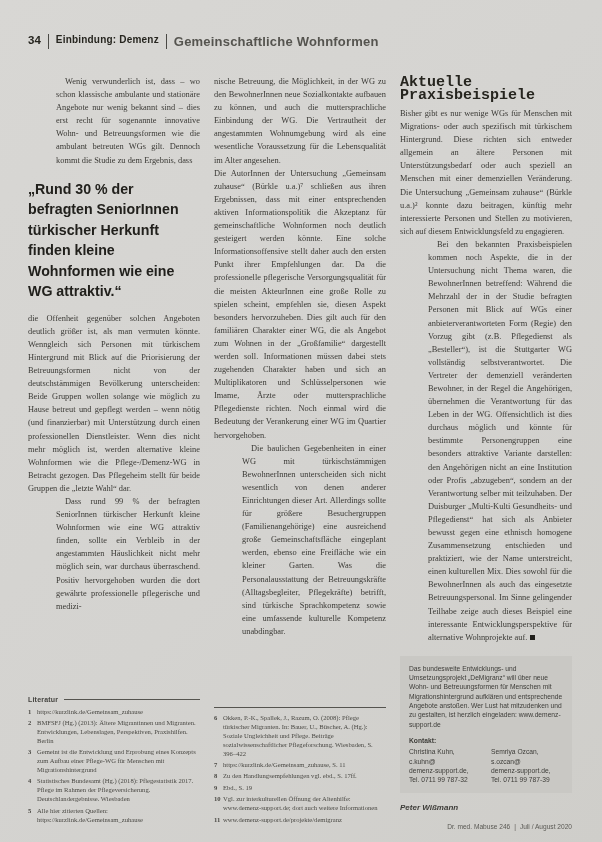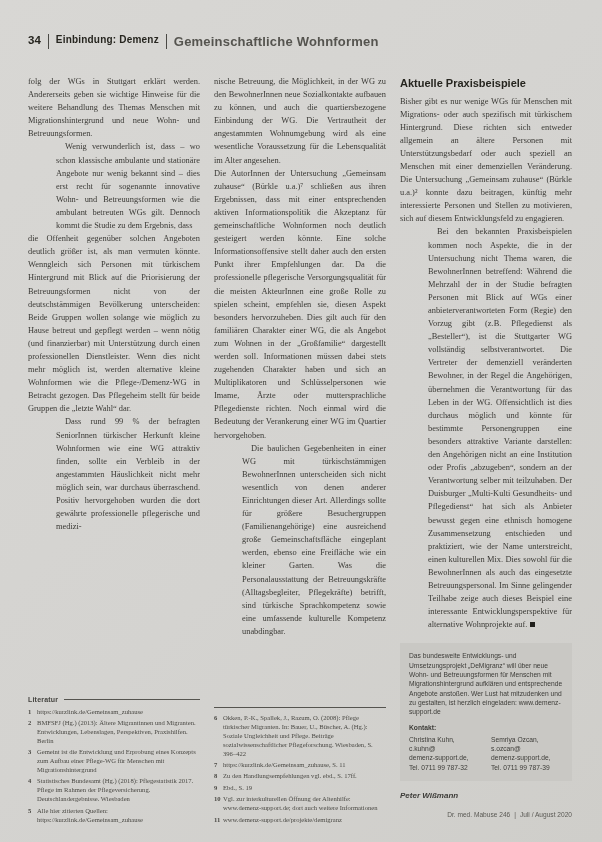--- a/index.html
+++ b/index.html
@@ -45,23 +45,23 @@
   .indent{text-indent:9px;margin-left:28px;}
   .pullquote{
     font-family:"Liberation Sans",sans-serif;
     font-weight:bold;
     font-size:14.2px;line-height:20.5px;
     color:#21201c;
     margin:12px 0 10px 0;
     text-align:left;
   }
   .subhead{
-    font-family:Liberation Sans, sans-serif;
+    font-family:Liberation Mono, monospace;
     font-weight:bold;
-    font-size:11px;line-height:12.5px;
+    font-size:15px;line-height:12.5px;
     color:#26251f;
     margin:13px 0 5px 0;
   }
   .subhead.first{margin-top:2px;}
 
   
   .fn-block{margin-top:auto;padding-top:6px;}
   .lit-row{display:flex;align-items:center;margin-bottom:5px;}
   .lit-label{
     font-family:"Liberation Sans",sans-serif;
@@ -127,22 +127,22 @@
     <span class="pgno">34</span>
     <span class="vbar"></span>
     <span class="sect">Einbindung: Demenz</span>
     <span class="vbar"></span>
     <span class="subsect">Gemeinschaftliche Wohnformen</span>
   </div>
 
   <div class="cols">
 
     <div class="col">
-      <p class="body-txt">folg der WGs in Stuttgart erklärt werden. Andererseits geben sie wichtige Hinweise für die weitere Behandlung des Themas Menschen mit Migrationshintergrund und neue Wohn- und Betreuungsformen.</p>
       <p class="body-txt indent">Wenig verwunderlich ist, dass – wo schon klassische ambulante und stationäre Angebote nur wenig bekannt sind – dies erst recht für sogenannte innovative Wohn- und Betreuungsformen wie die ambulant betreuten WGs gilt. Dennoch kommt die Studie zu dem Ergebnis, dass</p>
+      <div class="pullquote">„Rund 30 % der befragten SeniorInnen türkischer Herkunft finden kleine Wohnformen wie eine WG attraktiv.“</div>
       <p class="body-txt">die Offenheit gegenüber solchen Angeboten deutlich größer ist, als man vermuten könnte. Wenngleich sich Personen mit türkischem Hintergrund mit Blick auf die Priorisierung der Betreuungsformen nicht von der deutschstämmigen Bevölkerung unterscheiden: Beide Gruppen wollen solange wie möglich zu Hause betreut und gepflegt werden – wenn nötig (und finanzierbar) mit Unterstützung durch einen professionellen Dienstleister. Wenn dies nicht mehr möglich ist, werden alternative kleine Wohnformen wie die Pflege-/Demenz-WG in Betracht gezogen. Das Pflegeheim stellt für beide Gruppen die „letzte Wahl“ dar.</p>
       <p class="body-txt indent">Dass rund 99 % der befragten SeniorInnen türkischer Herkunft kleine Wohnformen wie eine WG attraktiv finden, sollte ein Verbleib in der angestammten Häuslichkeit nicht mehr möglich sein, war durchaus überraschend. Positiv hervorgehoben wurden die dort gewährte professionelle pflegerische und medizi-</p>
 
       <div class="fn-block">
         <div class="lit-row">
           <span class="lit-label">Literatur</span>
           <span class="lit-rule"></span>
         </div>
         <div class="fnote">
           <span class="fn-num">1</span>
@@ -161,21 +161,21 @@
           <span class="fn-text">Statistisches Bundesamt (Hg.) (2018): Pflegestatistik 2017. Pflege im Rahmen der Pflegeversicherung. Deutschlandergebnisse. Wiesbaden</span>
         </div>
         <div class="fnote">
           <span class="fn-num">5</span>
           <span class="fn-text">Alle hier zitierten Quellen: https://kurzlink.de/Gemeinsam_zuhause</span>
         </div>
       </div>
     </div>
 
     <div class="col">
-      <p class="body-txt">nische Betreuung, die Möglichkeit, in der WG zu den BewohnerInnen neue Sozialkontakte aufbauen zu können, und auch die quartiersbezogene Einbindung der WG. Die Vertrautheit der angestammten Wohnumgebung wird als eine wesentliche Voraussetzung für die Lebensqualität im Alter angesehen.</p>
+      <p class="body-txt">nische Betreuung, die Möglichkeit, in der WG zu den BewohnerInnen neue Sozialkontakte aufbauen zu können, und auch die muttersprachliche Einbindung der WG. Die Vertrautheit der angestammten Wohnumgebung wird als eine wesentliche Voraussetzung für die Lebensqualität im Alter angesehen.</p>
       <p class="body-txt">Die AutorInnen der Untersuchung „Gemeinsam zuhause“ (Bürkle u.a.)⁷ schließen aus ihren Ergebnissen, dass mit einer entsprechenden aktiven Informationspolitik die Akzeptanz für gemeinschaftliche Wohnformen noch deutlich gesteigert werden könnte. Eine solche Informationsoffensive stellt daher auch den ersten Punkt ihrer Empfehlungen dar. Da die professionelle pflegerische Versorgungsqualität für die meisten AkteurInnen eine große Rolle zu spielen scheint, empfehlen sie, diesen Aspekt besonders hervorzuheben. Dies gilt auch für den familiären Charakter einer WG, die als Angebot zum Wohnen in der „Großfamilie“ dargestellt werden soll. Informationen müssen dabei stets zugehenden Charakter haben und sich an Multiplikatoren und Schlüsselpersonen wie Imame, Ärzte oder muttersprachliche Pflegedienste richten. Noch einmal wird die Bedeutung der Verankerung einer WG im Quartier hervorgehoben.</p>
       <p class="body-txt indent">Die baulichen Gegebenheiten in einer WG mit türkischstämmigen BewohnerInnen unterscheiden sich nicht wesentlich von denen anderer Einrichtungen dieser Art. Allerdings sollte für größere Besuchergruppen (Familienangehörige) eine ausreichend große Gemeinschaftsfläche eingeplant werden, ebenso eine Freifläche wie ein kleiner Garten. Was die Personalausstattung der Betreuungskräfte (Alltagsbegleiter, Pflegekräfte) betrifft, sind türkische Sprachkompetenz sowie eine umfassende kulturelle Kompetenz unabdingbar.</p>
 
       <div class="fn-block">
         <div class="fn-rule"></div>
         <div class="fnote">
           <span class="fn-num">6</span>
           <span class="fn-text">Okken, P.-K., Spallek, J., Razum, O. (2008): Pflege türkischer Migranten. In: Bauer, U., Büscher, A. (Hg.): Soziale Ungleichheit und Pflege. Beiträge sozialwissenschaftlicher Pflegeforschung. Wiesbaden, S. 396–422</span>
         </div>
         <div class="fnote">

